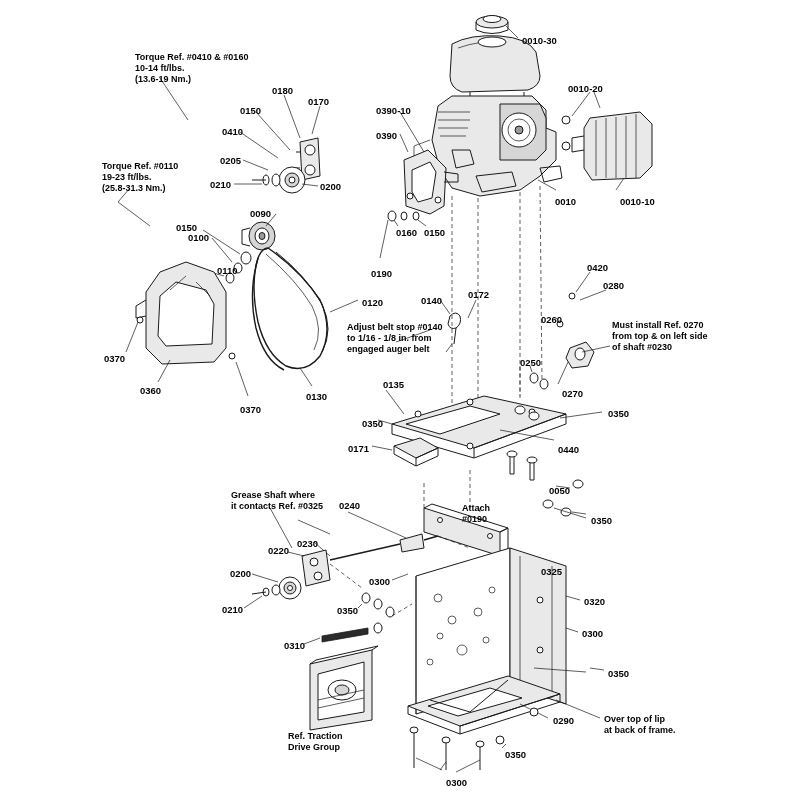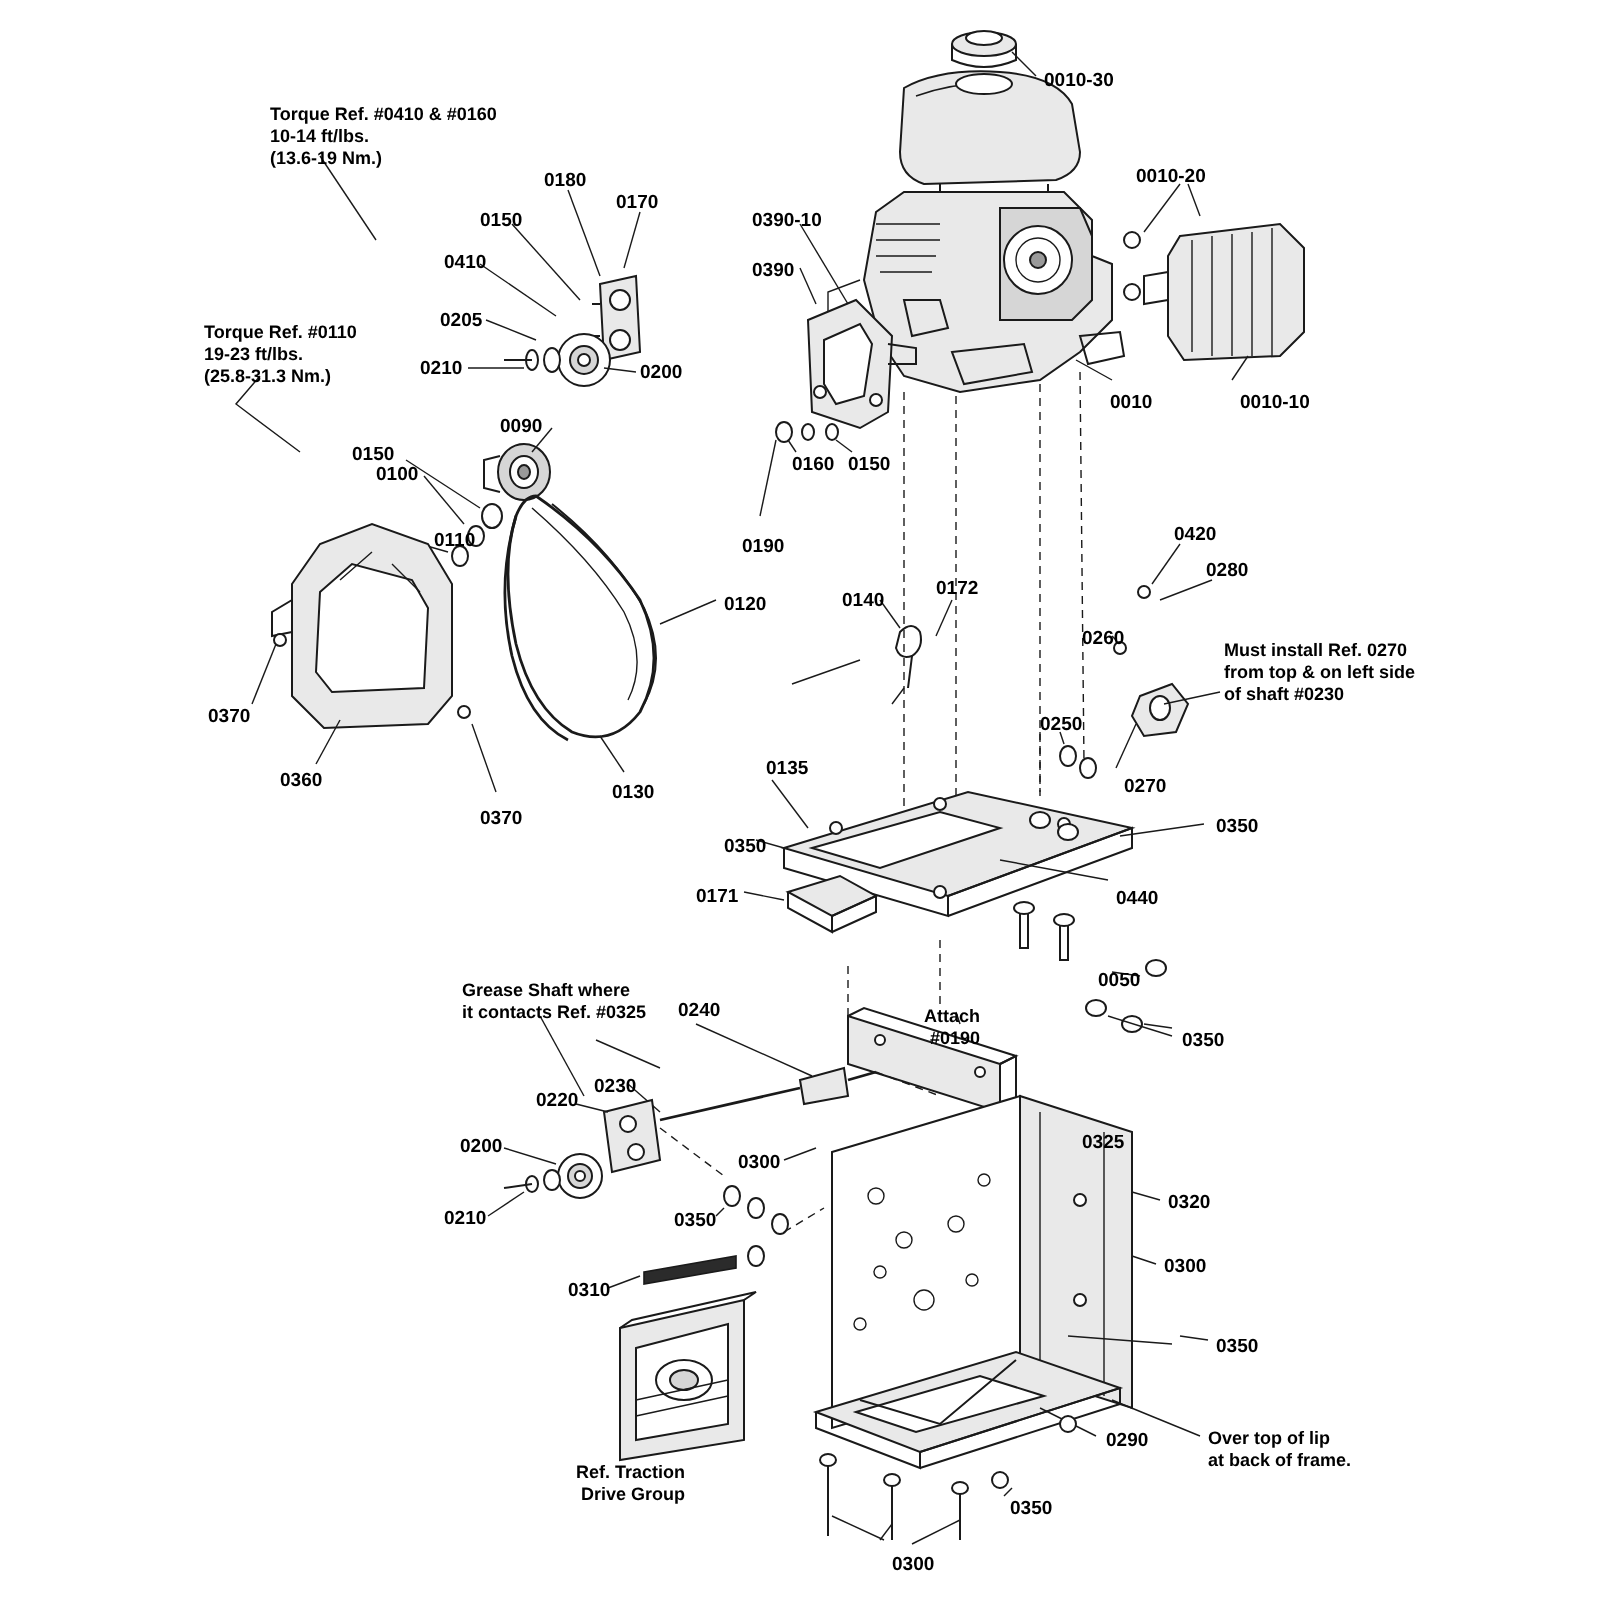--- a/index.html
+++ b/index.html
@@ -32,21 +32,21 @@
   }
   .note {
     position: absolute;
     font-family: "Liberation Sans", sans-serif;
     font-size: 9px;
     font-weight: bold;
     color: #000000;
     line-height: 11px;
     white-space: pre;
   }
-  .note.center { text-align: right; }
+  .note.center { text-align: left; }
 </style>
 </head>
 <body>
 
 <div id="page">
 
   <svg id="art" viewBox="0 0 800 800" xmlns="http://www.w3.org/2000/svg">
     <defs>
       <style>
         .s { fill:none; stroke:#1a1a1a; stroke-width:1; }
@@ -355,20 +355,23 @@
     <path class="lead" d="M610 346 L582 352"></path>
     <path class="lead" d="M298 520 L330 534"></path>
   </svg>
 
   <div class="note" style="left:135px; top:52px;">Torque Ref. #0410 &amp; #0160
 10-14 ft/lbs.
 (13.6-19 Nm.)</div>
   <div class="note" style="left:102px; top:161px;">Torque Ref. #0110
 19-23 ft/lbs.
 (25.8-31.3 Nm.)</div>
+  <div class="note" style="left:347px; top:322px;">Adjust belt stop #0140
+to 1/16 - 1/8 in. from
+engaged auger belt</div>
   <div class="note" style="left:612px; top:320px;">Must install Ref. 0270
 from top &amp; on left side
 of shaft #0230</div>
   <div class="note" style="left:231px; top:490px;">Grease Shaft where
 it contacts Ref. #0325</div>
   <div class="note center" style="left:462px; top:503px;">Attach
 #0190</div>
   <div class="note center" style="left:288px; top:731px;">Ref. Traction
 Drive Group</div>
   <div class="note" style="left:604px; top:714px;">Over top of lip

